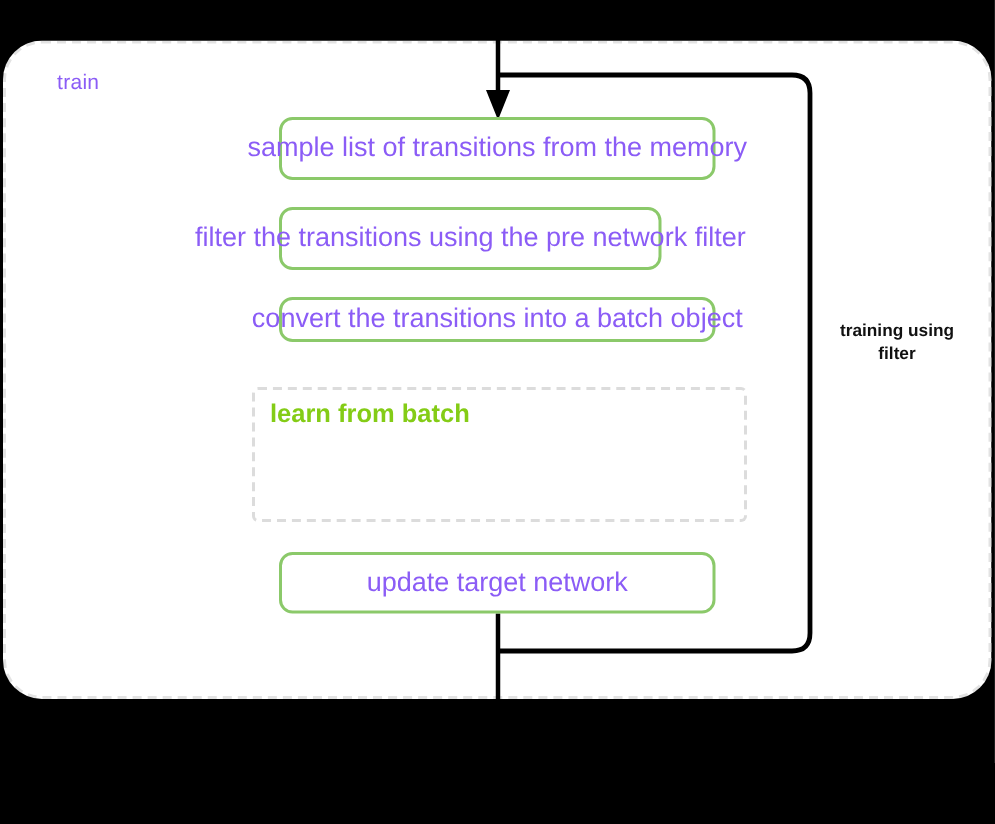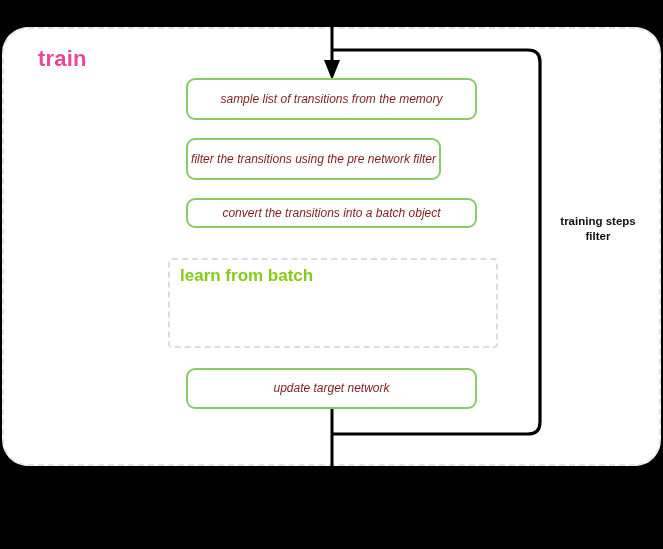--- a/index.html
+++ b/index.html
@@ -31,45 +31,44 @@
     background: #ffffff;
     border: 2px dashed #e3e3e3;
     border-radius: 26px;
     box-sizing: border-box;
   }
 
   .scope-title {
     position: absolute;
     left: 38px;
     top: 46px;
-    font-size: 22px;
-    font-weight: bold;
-    color: #ec4899;
+    font-size: 14px;
+    font-weight: normal;
+    color: #8b5cf6;
     letter-spacing: 0.2px;
     white-space: nowrap;
   }
 
   
   .proc-box {
     position: absolute;
     box-sizing: border-box;
     background: #ffffff;
     border: 2.5px solid #8bc96a;
     border-radius: 9px;
     display: flex;
     align-items: center;
     justify-content: center;
   }
   .proc-box .proc-label {
-    font-size: 12px;
-    color: #7f1d1d;
+    font-size: 18px;
+    color: #8b5cf6;
     text-align: center;
     line-height: 1.2;
     white-space: nowrap;
-    font-style: italic;
   }
 
   #box-sample   { left: 186px; top: 78px;  width: 291px; height: 42px; }
   #box-filter   { left: 186px; top: 138px; width: 255px; height: 42px; }
   #box-convert  { left: 186px; top: 198px; width: 291px; height: 30px; }
   #box-update   { left: 186px; top: 368px; width: 291px; height: 41px; }
 
   
   .sub-scope {
     position: absolute;
@@ -149,17 +148,17 @@
   </div>
 
   <div class="sub-scope"></div>
   <div class="sub-scope-title">learn from batch</div>
 
   <div class="proc-box" id="box-update">
     <span class="proc-label">update target network</span>
   </div>
 
   <div class="loop-label">
-    <div>training steps</div>
+    <div>training using</div>
     <div>filter</div>
   </div>
 
 </div>
 
 </body></html>

